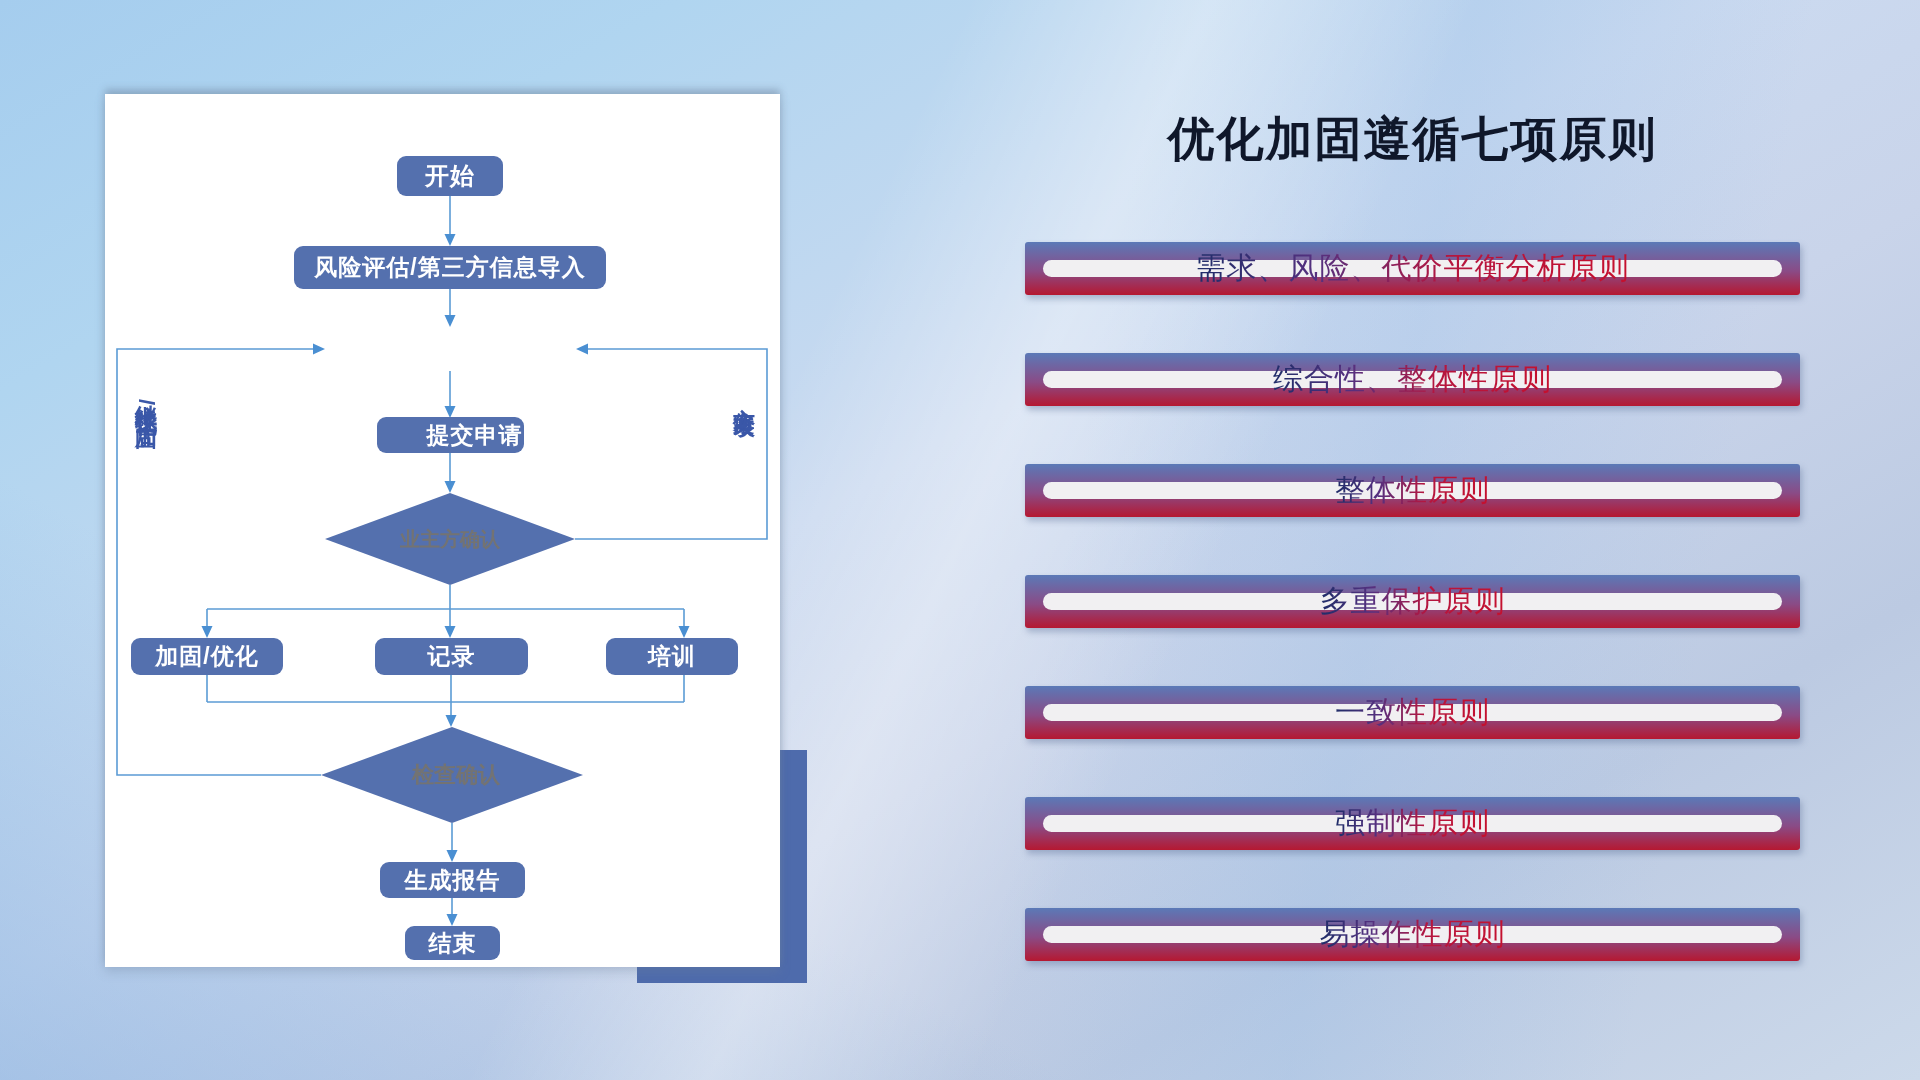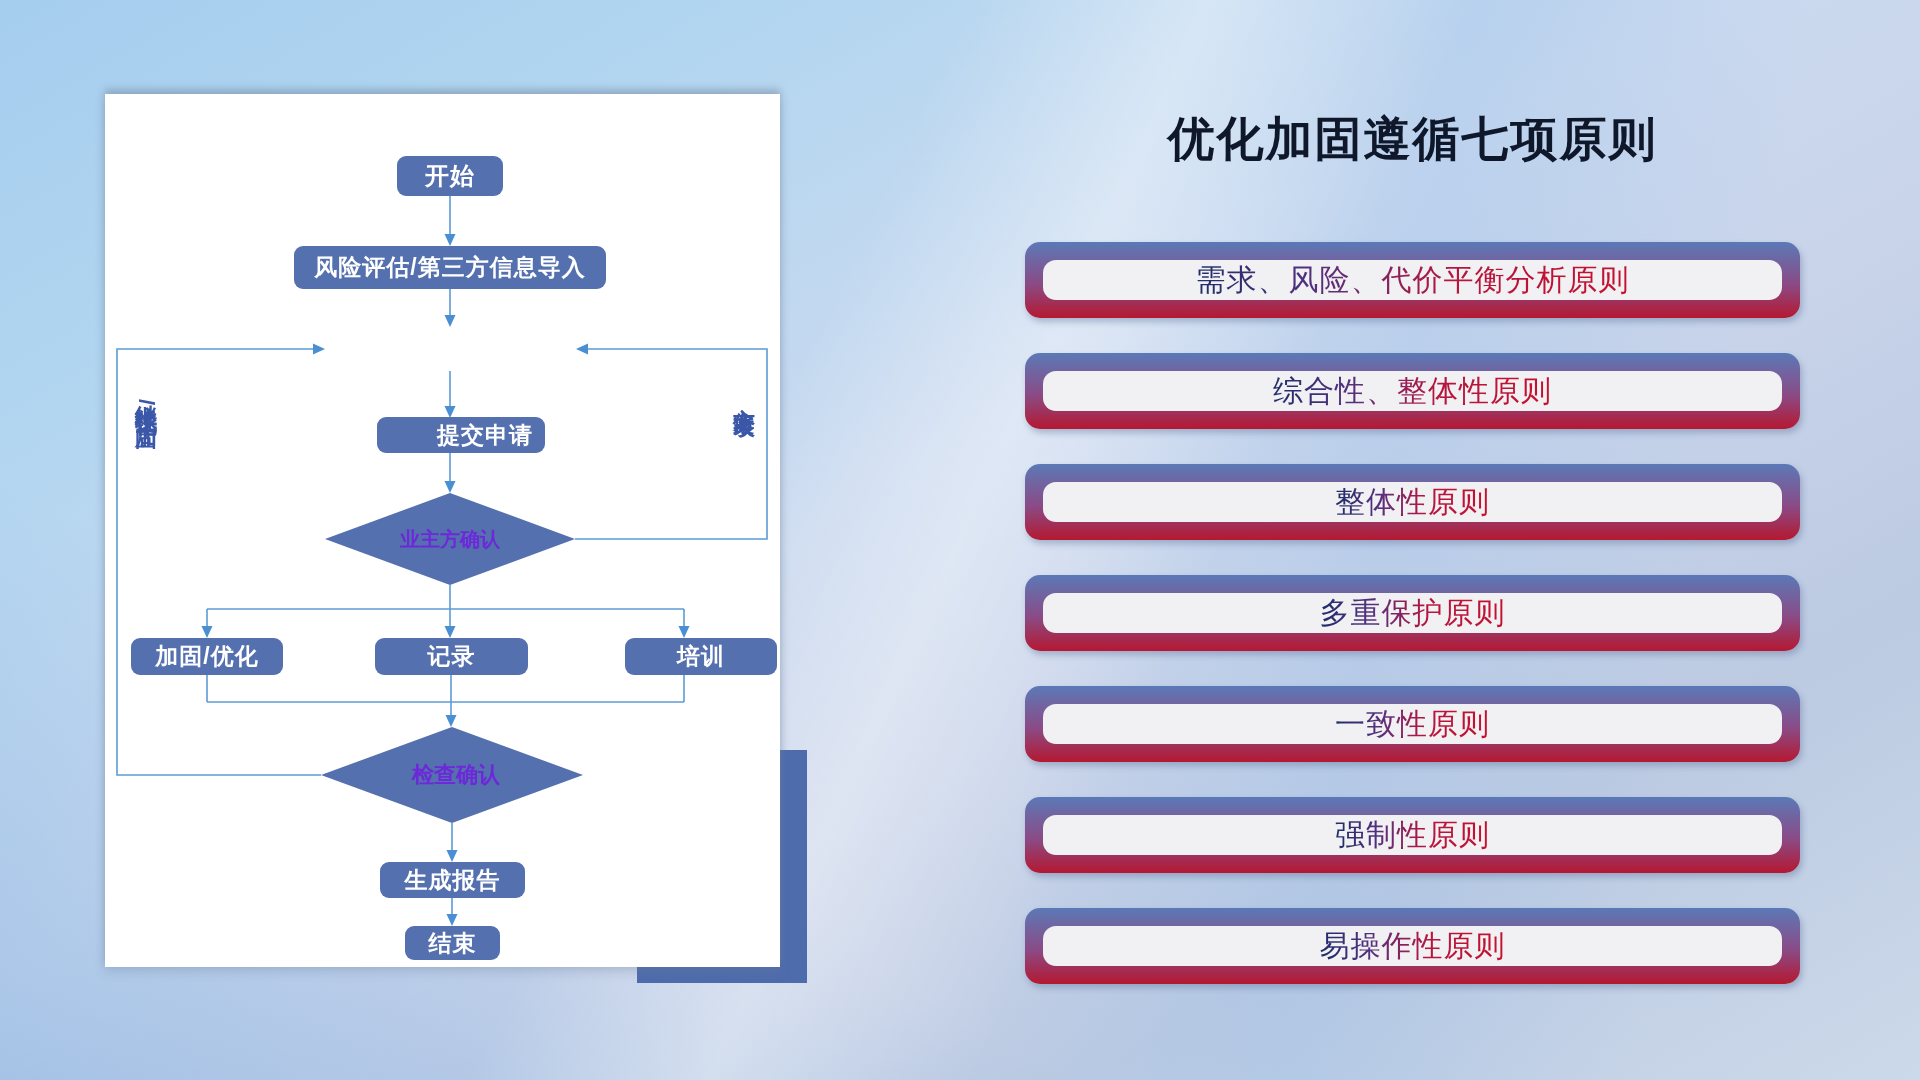--- a/index.html
+++ b/index.html
@@ -26,35 +26,35 @@
   }
   .flow-svg { position:absolute; left:0; top:0; width:675px; height:873px; }
 
   .fnode {
     position:absolute; display:flex; align-items:center; justify-content:center;
     background:#5470ae; color:#ffffff; font-weight:bold; border-radius:9px;
     font-size:23px; letter-spacing:1px; z-index:3;
   }
   .dlabel {
     position:absolute; display:flex; align-items:center; justify-content:center;
-    color:#6d28d9; font-weight:bold; z-index:3; background:transparent;
+    color:#737373; font-weight:bold; z-index:3; background:transparent;
   }
   .vlabel {
     position:absolute; writing-mode:vertical-rl; color:#3a57a8; font-weight:bold;
     font-size:22px; letter-spacing:3px; z-index:3;
   }
 
   
   .right-col { position:absolute; left:1025px; top:0; width:775px; height:1080px; z-index:2; }
   .slide-title {
     position:absolute; left:0; top:108px; width:775px; text-align:center;
     font-size:47px; font-weight:bold; color:#0f172a; letter-spacing:2px;
   }
   .pbox {
-    position:absolute; left:0; width:775px; height:76px; border-radius:15px; padding:18px;
+    position:absolute; left:0; width:775px; height:53px; border-radius:3px; padding:18px;
     background:linear-gradient(180deg,#5b79b7 0%, #8a4b86 55%, #b51831 100%);
     box-shadow:2px 4px 6px rgba(90,110,150,.40);
   }
   .pbox-inner {
     width:100%; height:100%; border-radius:13px; background:#f1f0f2;
     display:flex; align-items:center; justify-content:center;
   }
   .ptext { font-size:30px; letter-spacing:1px; color:#b5163f; }
   @supports ((-webkit-background-clip: text) or (background-clip: text)) {
     .ptext {
@@ -111,29 +111,29 @@
       <polygon points="220,445 345,399 470,445 345,491"></polygon>
       <polygon points="216,681 347,633 478,681 347,729"></polygon>
     </g>
   </svg>
 
   <div class="fnode" style="left:292px; top:62px; width:106px; height:40px; font-size:24px;">开始</div>
 
   <div class="fnode" style="left:189px; top:152px; width:312px; height:43px;">风险评估/第三方信息导入</div>
 
 
-  <div class="fnode" style="left:272px; top:323px; width:168px; height:36px;padding-left:48px;">提交申请</div>
+  <div class="fnode" style="left:272px; top:323px; width:147px; height:36px;padding-left:48px;">提交申请</div>
 
   <div class="dlabel" style="left:245px; top:425px; width:200px; height:40px; font-size:20px;">业主方确认</div>
 
   <div class="fnode" style="left:26px; top:544px; width:152px; height:37px;">加固/优化</div>
 
   <div class="fnode" style="left:270px; top:544px; width:153px; height:37px;">记录</div>
 
-  <div class="fnode" style="left:501px; top:544px; width:152px; height:37px;margin-left:19px;">培训</div>
+  <div class="fnode" style="left:501px; top:544px; width:132px; height:37px;">培训</div>
 
   <div class="dlabel" style="left:251px; top:661px; width:200px; height:40px; font-size:22px;">检查确认</div>
 
   <div class="fnode" style="left:275px; top:768px; width:145px; height:36px;">生成报告</div>
 
   <div class="fnode" style="left:300px; top:832px; width:95px; height:34px;">结束</div>
 
   <div class="vlabel" style="left:26px; top:293px; height:170px;">继续优化/加固</div>
 
   <div class="vlabel" style="left:624px; top:296px; height:130px;">方案修改</div>

